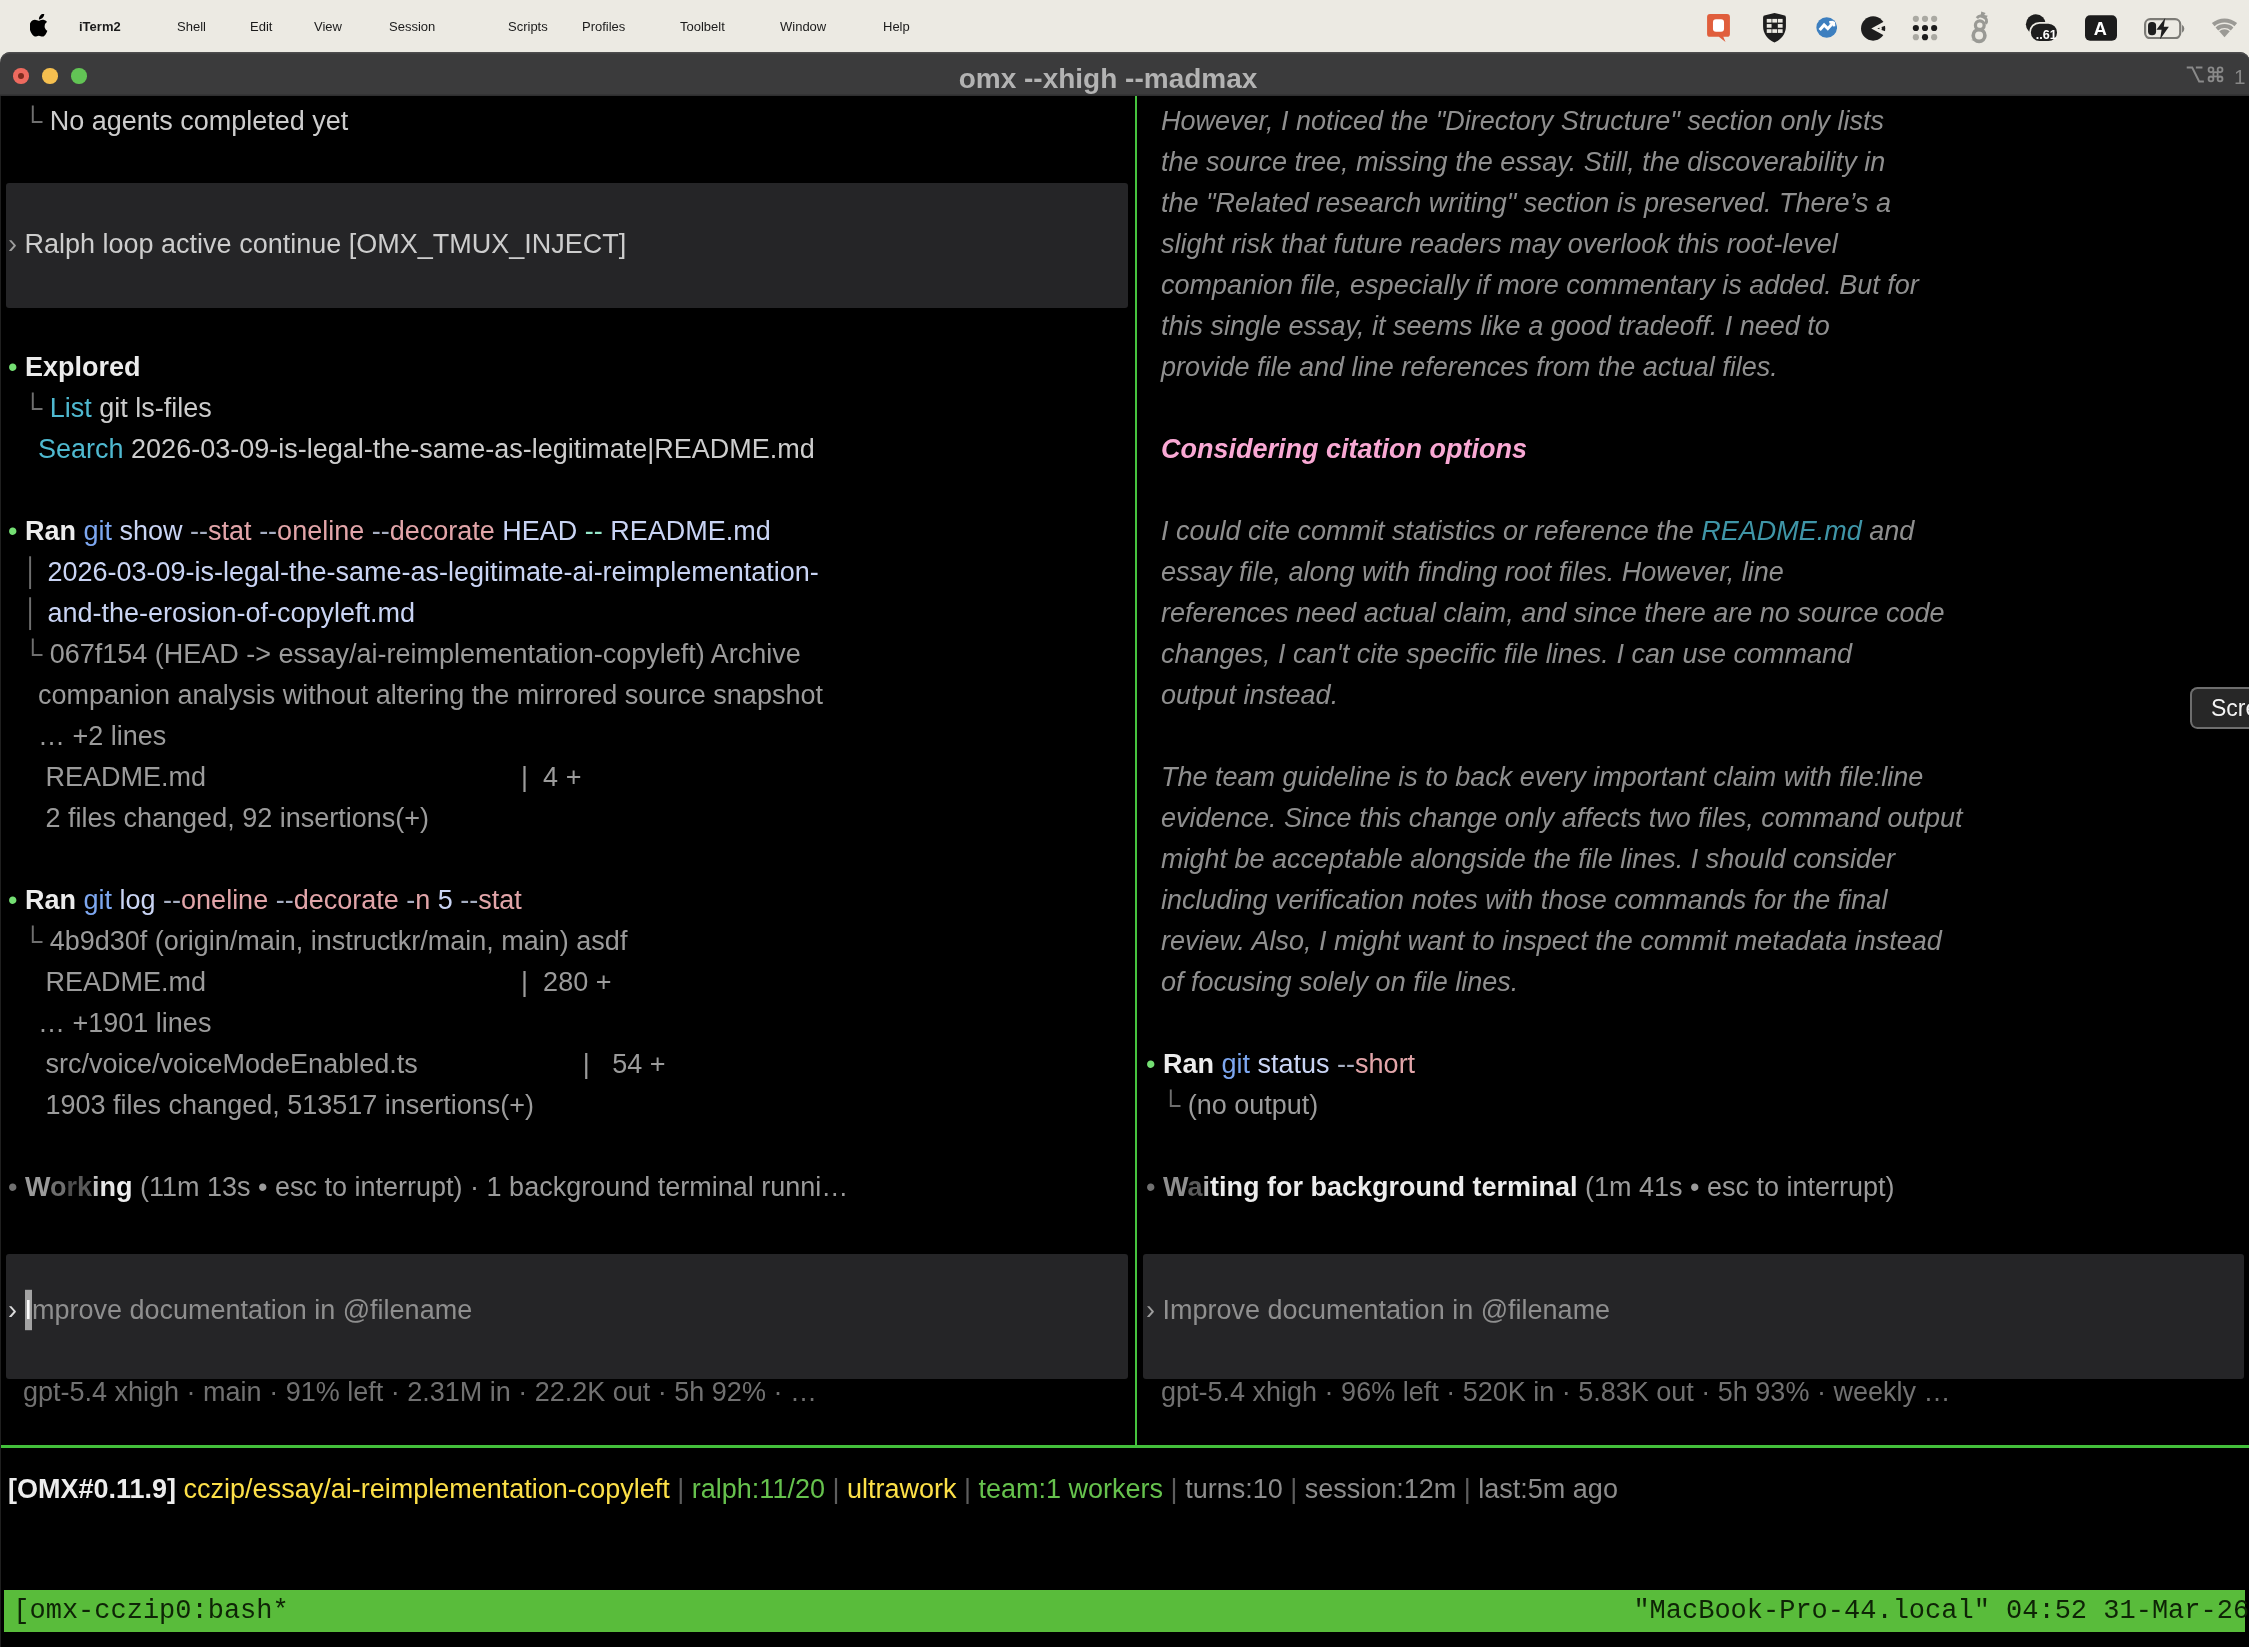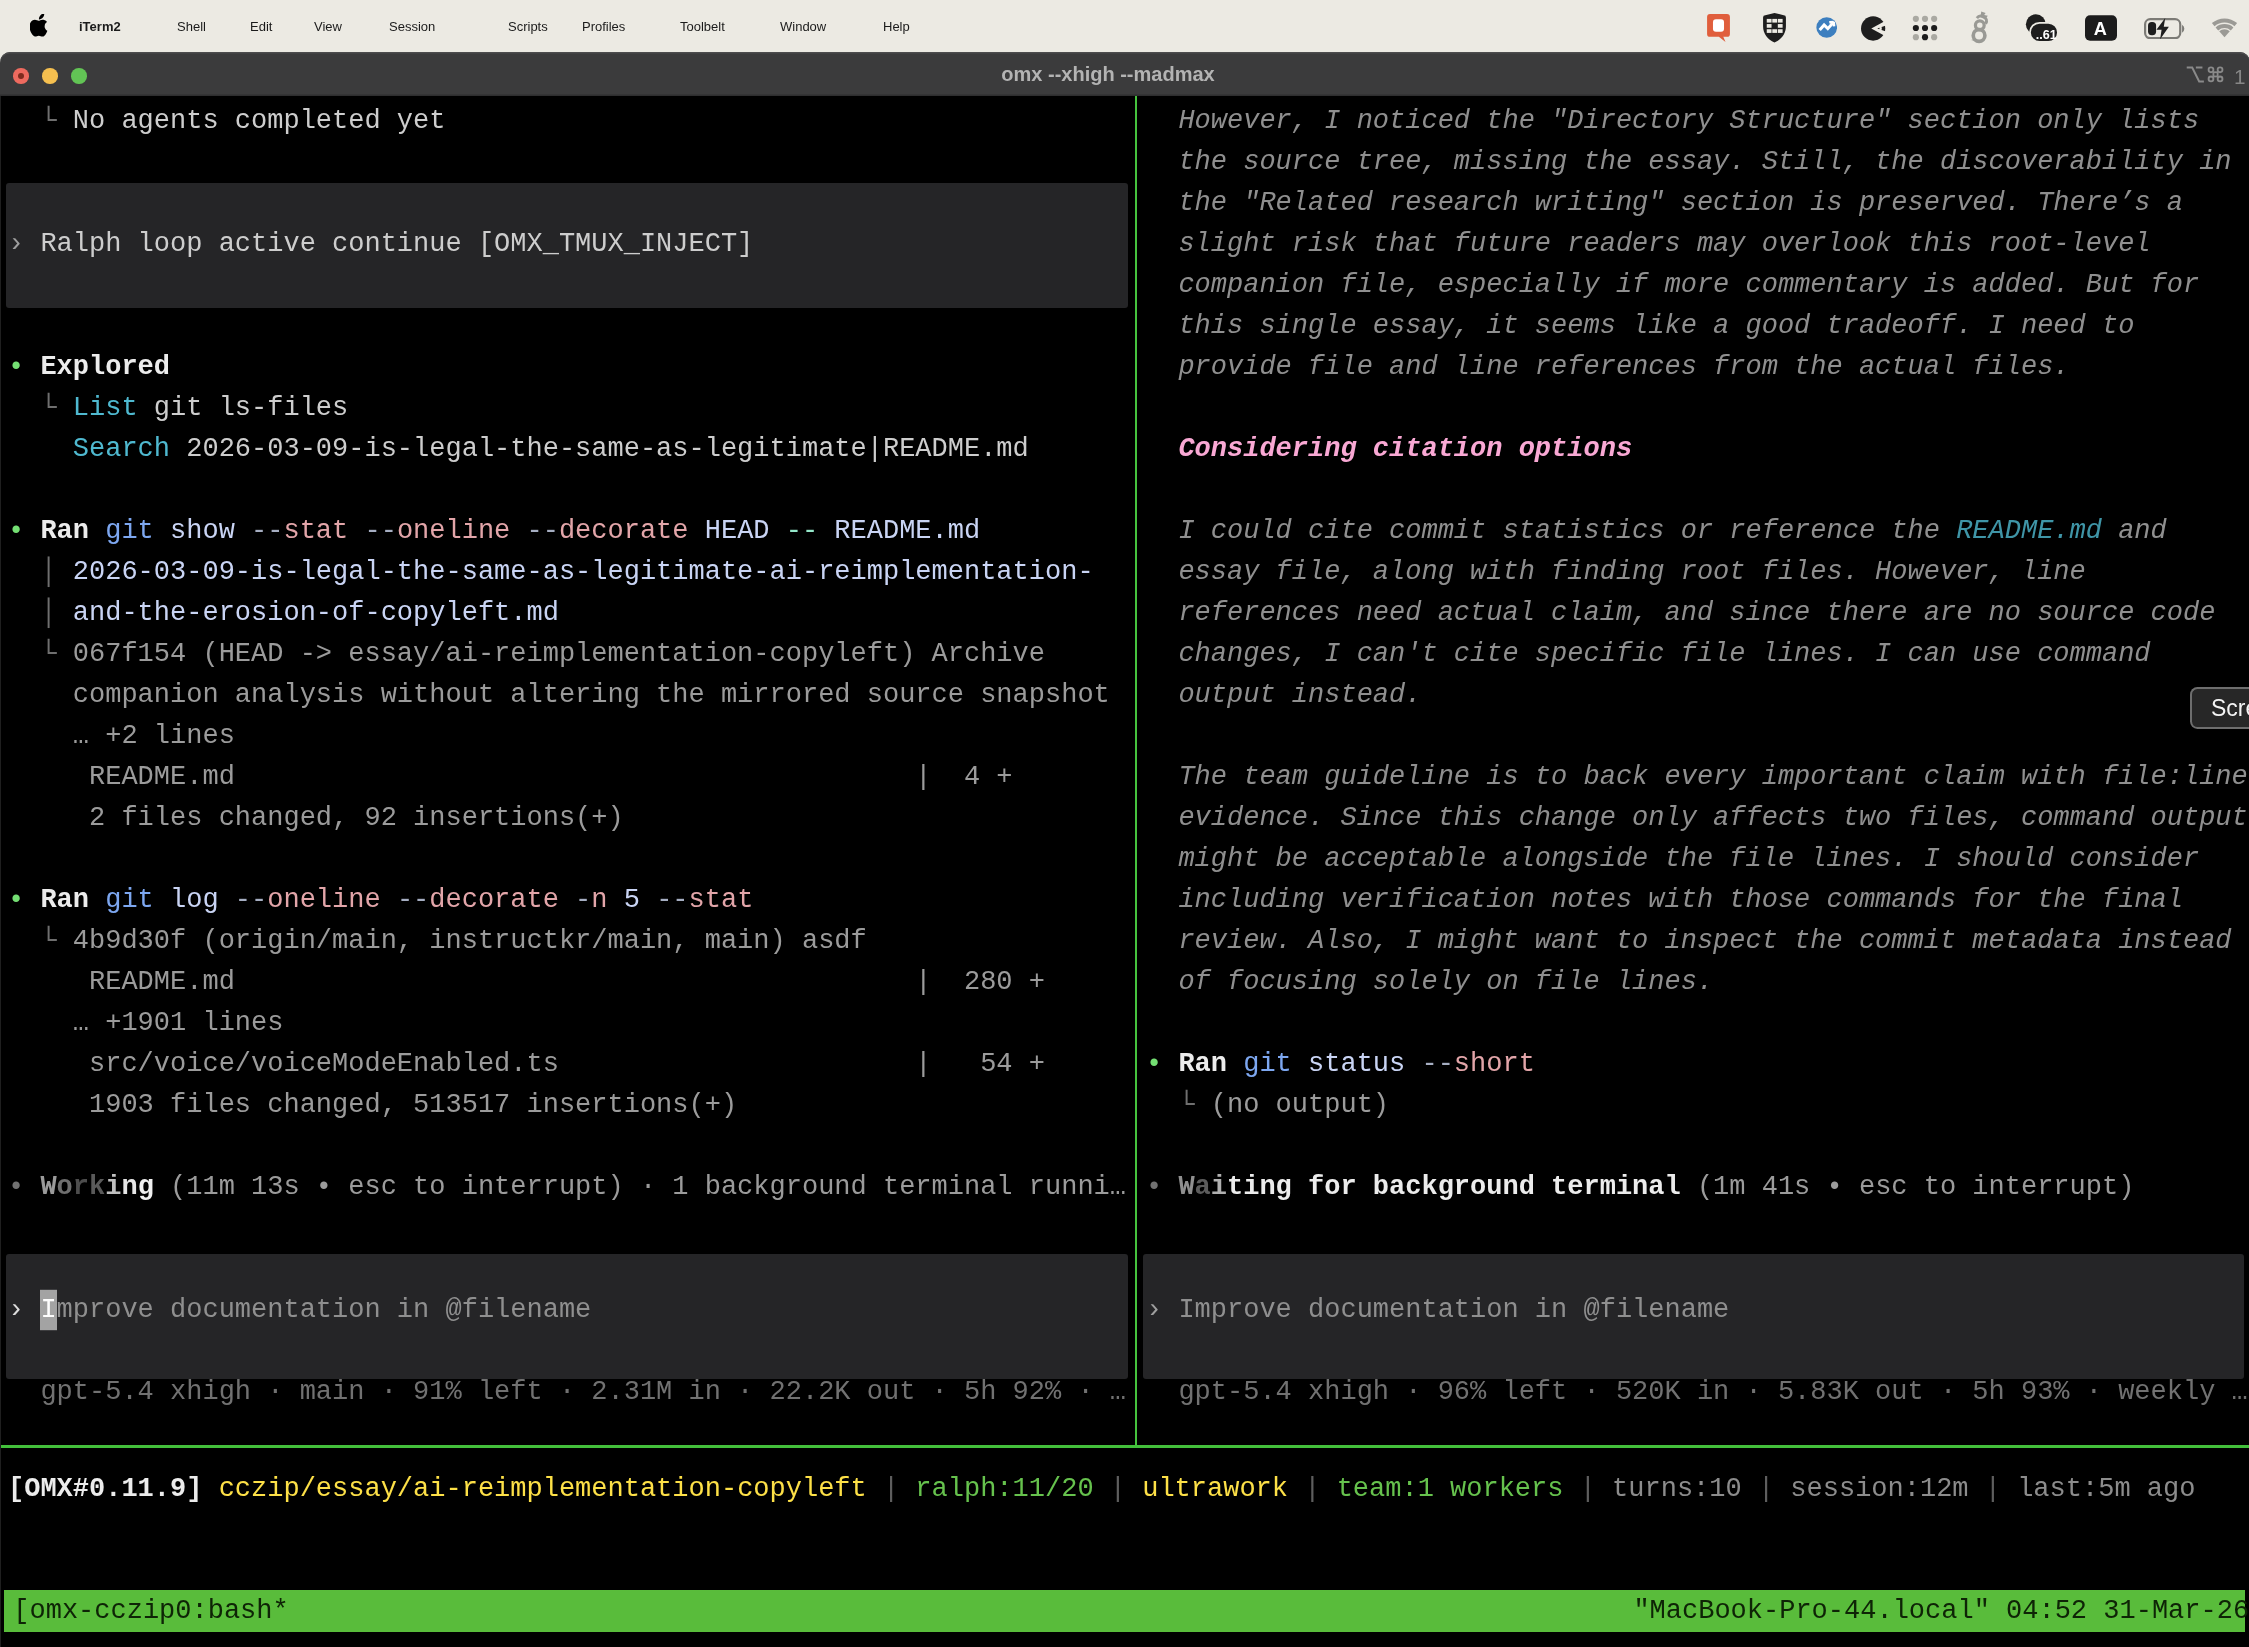--- a/index.html
+++ b/index.html
@@ -2,23 +2,23 @@
 <html style="font-size:11.8px"><head><meta charset="utf-8"><style>
 * { margin:0; padding:0; box-sizing:border-box; }
 html,body { width:2250px; height:1648px; background:#000; overflow:hidden; }
 body { position:relative; font-family:"Liberation Mono", monospace; }
 .menubar { position:absolute; left:0; top:0; width:2250px; height:52px; background:#eceae3; }
 .mi { position:absolute; top:14px; font-family:"Liberation Sans",sans-serif; font-size:13px; line-height:25px; color:#1b1b1b; }
 .mb { font-weight:bold; }
 .icn { position:absolute; }
 .titlebar { position:absolute; left:0; top:52px; width:2250px; height:44px; background:#3b3b3c; border-radius:10.3px 10.3px 0 0; box-shadow:inset 0 1.5px 0 #4c4c4d, inset 0 -1.5px 0 #2e2e2f; }
 .tl { position:absolute; top:16px; width:15.5px; height:15.5px; border-radius:50%; }
-.title { position:absolute; top:63px; left:1108px; transform:translateX(-50%); font-family:"Liberation Sans",sans-serif; font-size:20px; font-weight:bold; color:#b3b3b3; white-space:nowrap; }
+.title { position:absolute; top:63px; left:1108px; transform:translateX(-50%); font-family:"Liberation Sans",sans-serif; font-size:28px; font-weight:bold; color:#b3b3b3; white-space:nowrap; }
 .term { position:absolute; left:0; top:96px; width:2250px; height:1552px; background:#000; }
-pre { position:absolute; margin:0; font-family:Liberation Mono, monospace; font-size:27px; line-height:41px; color:#cdcdcd; }
+pre { position:absolute; margin:0; font-family:Liberation Sans, sans-serif; font-size:27px; line-height:41px; color:#cdcdcd; }
 .box { position:absolute; background:#252527; border-radius:3px; }
 .tc { color:#6f6f6f; } .fg { color:#cdcdcd; } .pr { color:#9e9e9e; } .prw { color:#dcdcdc; }
 .gb { color:#74df73; } .dim { color:#717171; }
 .wh { color:#ececec; } b.wh { font-weight:bold; }
 .cy { color:#4fb9d0; } .bl { color:#7da7f0; } .ar { color:#c9d4f4; }
 .da { color:#a6aec2; } .fl { color:#e2a5a9; } .mint { color:#95e8ca; }
 .out { color:#9b9b9b; }
 .it { color:#8f8f8f; font-style:italic; }
 b.it { color:#f9a8d4; font-style:italic; font-weight:bold; }
 .cyi { color:#3f95a7; font-style:italic; }

